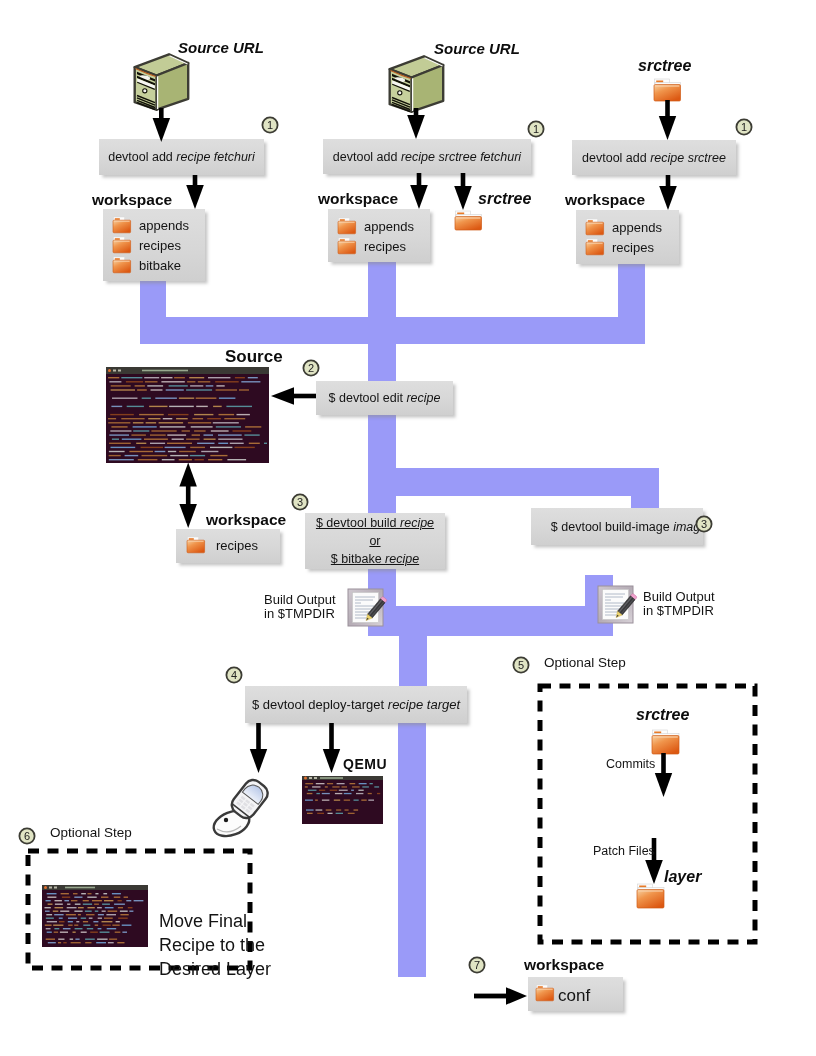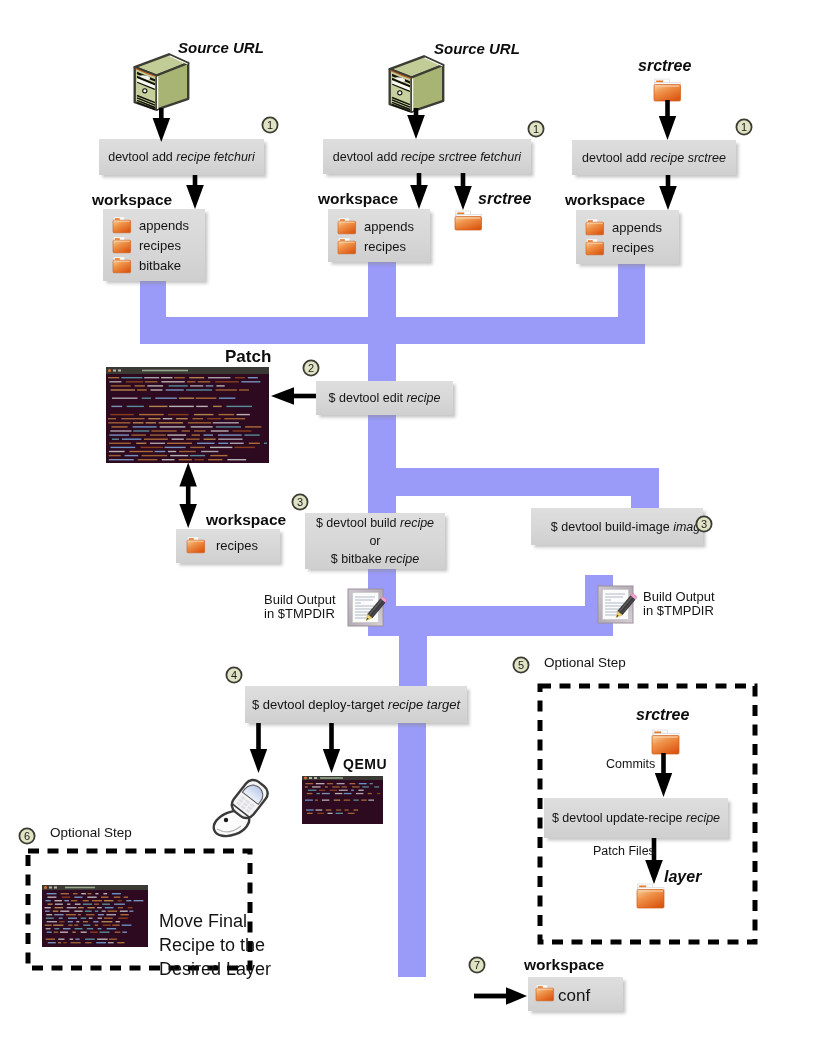--- a/index.html
+++ b/index.html
@@ -43,31 +43,28 @@
     </div>
     <div class="gb" style="left:576px;top:210px;width:103px;height:54px;font-size:13px;">
       <span></span>
     </div>
     <div class="gb" style="left:316px;top:381px;width:137px;height:34px;font-size:12.5px;">
       <span>$ devtool edit <i>recipe</i></span>
     </div>
     <div class="gb" style="left:176px;top:529px;width:104px;height:34px;font-size:13px;">
       <span></span>
     </div>
-    <div class="gb" style="left:305px;top:513px;width:140px;height:56px;font-size:12.5px;line-height:1.45;">
+    <div class="gb" style="left:305px;top:513px;width:140px;height:56px;font-size:12.5px;line-height:1.45;text-decoration:underline;">
       <span>$ devtool build <i>recipe</i><br>or<br>$ bitbake <i>recipe</i></span>
     </div>
     <div class="gb" style="left:531px;top:508px;width:172px;height:37px;font-size:12.5px;padding-left:24px;">
       <span>$ devtool build-image <i>image</i></span>
     </div>
     <div class="gb" style="left:245px;top:686px;width:222px;height:37px;font-size:13px;">
       <span>$ devtool deploy-target <i>recipe target</i></span>
-    </div>
-    <div class="gb" style="left:544px;top:798px;width:184px;height:40px;font-size:12.5px;">
-      <span>$ devtool update-recipe <i>recipe</i></span>
     </div>
     <div class="gb" style="left:528px;top:977px;width:95px;height:34px;font-size:13px;">
       <span></span>
     </div>
 <div class="rl" style="left:139px;top:218px;font-size:13px;">appends</div>
     <div class="rl" style="left:139px;top:238px;font-size:13px;">recipes</div>
     <div class="rl" style="left:139px;top:258px;font-size:13px;">bitbake</div>
     <div class="rl" style="left:364px;top:219px;font-size:13px;">appends</div>
     <div class="rl" style="left:364px;top:239px;font-size:13px;">recipes</div>
     <div class="rl" style="left:612px;top:220px;font-size:13px;">appends</div>
@@ -648,21 +645,21 @@
     <div class="bi" style="left:434px;top:40px;font-size:15px;">Source URL</div>
     <div class="bi" style="left:638px;top:57px;font-size:16px;">srctree</div>
     <div class="bi" style="left:478px;top:190px;font-size:16px;">srctree</div>
     <div class="bi" style="left:636px;top:706px;font-size:16px;">srctree</div>
     <div class="bi" style="left:664px;top:868px;font-size:16px;">layer</div>
     <div class="bl" style="left:92px;top:191px;font-size:15.5px;">workspace</div>
     <div class="bl" style="left:318px;top:190px;font-size:15.5px;">workspace</div>
     <div class="bl" style="left:565px;top:191px;font-size:15.5px;">workspace</div>
     <div class="bl" style="left:206px;top:511px;font-size:15.5px;">workspace</div>
     <div class="bl" style="left:524px;top:956px;font-size:15.5px;">workspace</div>
-    <div class="bl" style="left:225px;top:347px;font-size:17px;">Patch</div>
+    <div class="bl" style="left:225px;top:347px;font-size:17px;">Source</div>
     <div class="bl" style="left:343px;top:756px;font-size:14px;letter-spacing:0.5px;">QEMU</div>
     <div class="rl" style="left:544px;top:655px;font-size:13.5px;">Optional Step</div>
     <div class="rl" style="left:50px;top:825px;font-size:13.5px;">Optional Step</div>
     <div class="rl" style="left:264px;top:593px;font-size:13px;line-height:1.08;">Build Output<br>in $TMPDIR</div>
     <div class="rl" style="left:643px;top:590px;font-size:13px;line-height:1.08;">Build Output<br>in $TMPDIR</div>
     <div class="rl" style="left:606px;top:757px;font-size:12.5px;">Commits</div>
     <div class="rl" style="left:593px;top:844px;font-size:12.5px;">Patch Files</div>
     <div class="rl" style="left:159px;top:909px;font-size:18px;line-height:1.34;">Move Final<br>Recipe to the<br>Desired Layer</div>
 </div>
 </body></html>

